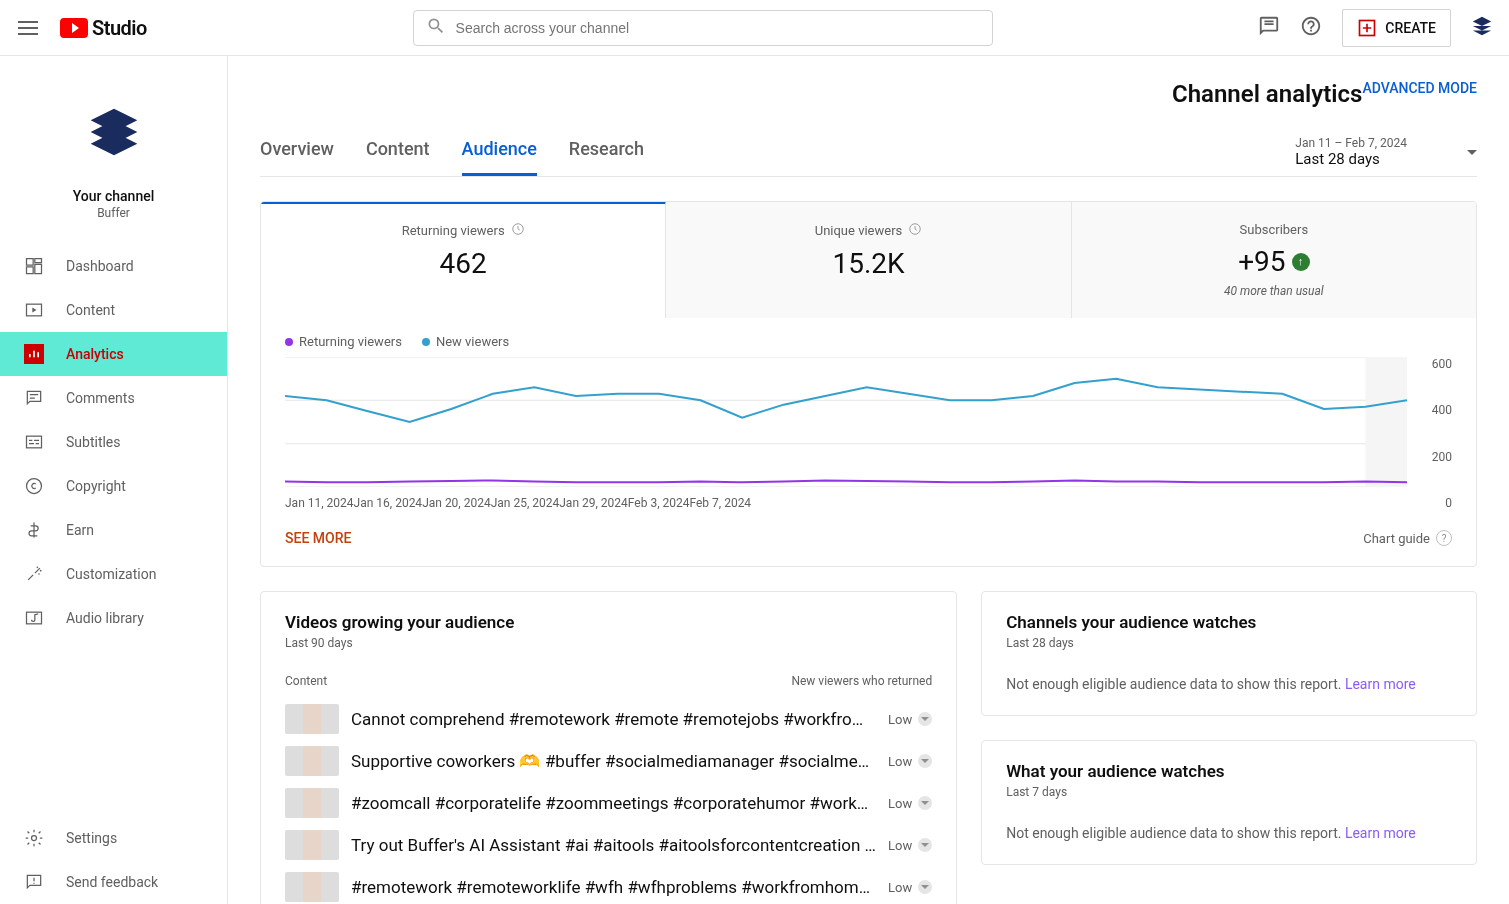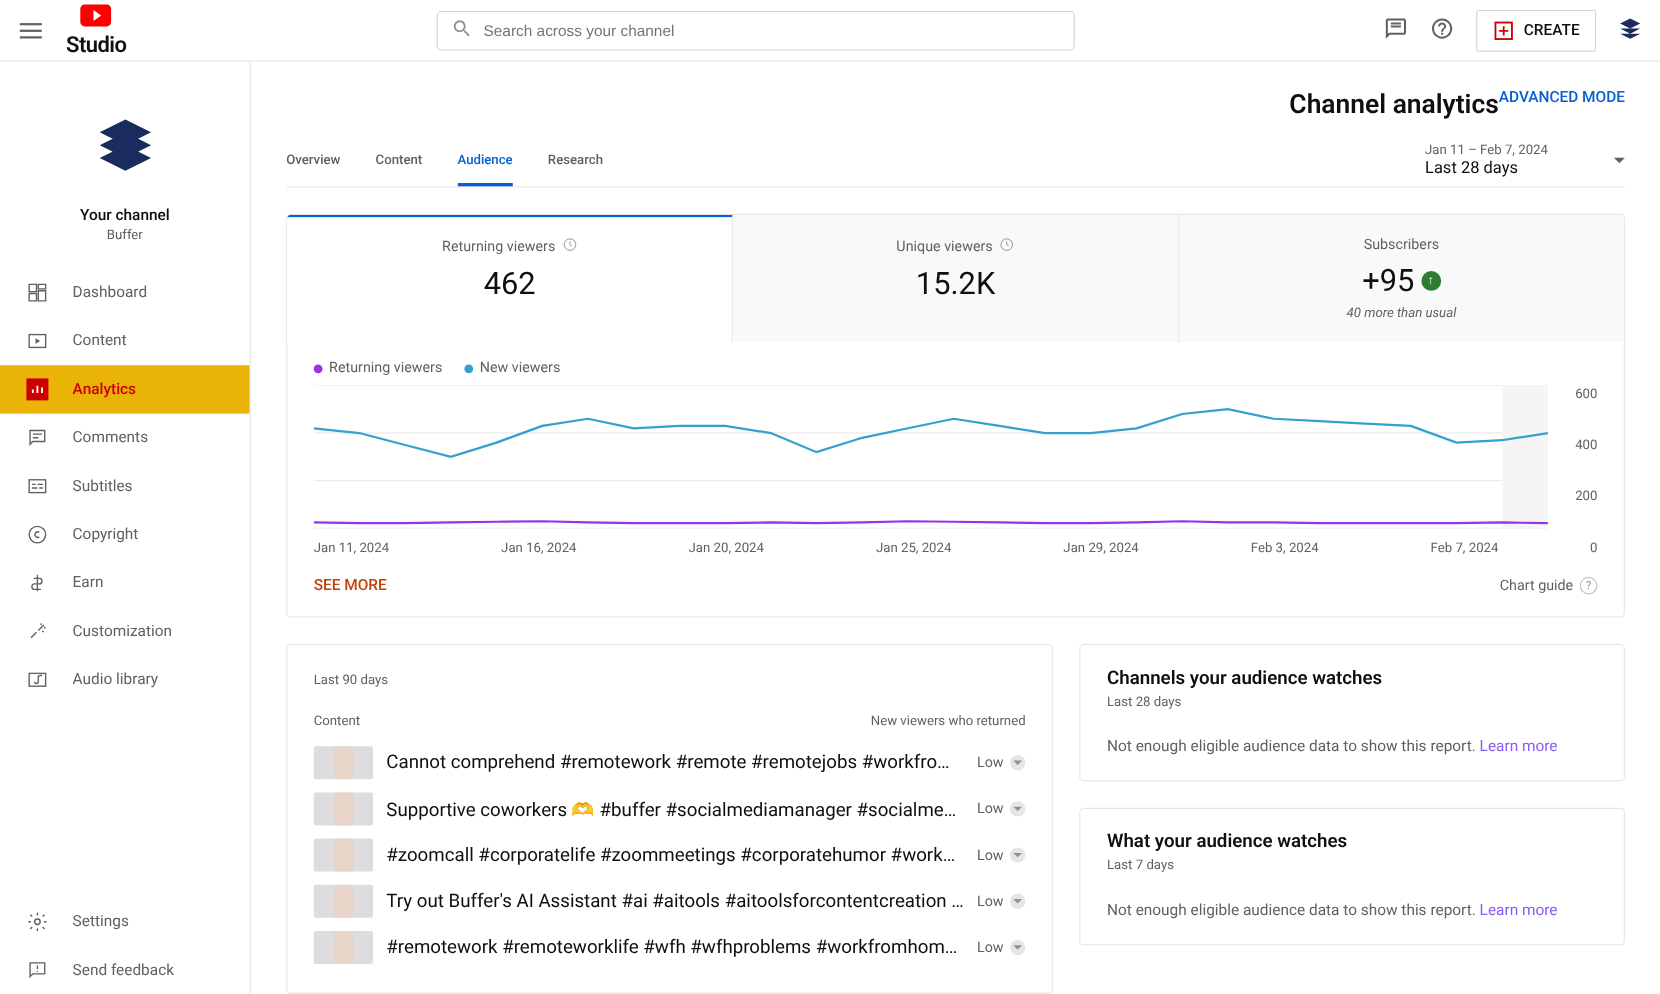--- a/index.html
+++ b/index.html
@@ -1,20 +1,20 @@
 <!DOCTYPE html>
 <html><head>
 <meta charset="utf-8">
 <style>
 * { box-sizing: border-box; margin: 0; padding: 0; }
 body { font-family: Roboto, Arial, sans-serif; color: #0f0f0f; background: #fff; font-size: 14px; }
 .header { height: 56px; display: flex; align-items: center; padding: 0 16px; border-bottom: 1px solid #e5e5e5; }
 .hamburger { width: 24px; height: 24px; cursor: pointer; display: flex; flex-direction: column; justify-content: center; gap: 4px; padding: 0 2px; }
 .hamburger span { height: 2px; background: #606060; }
-.logo { display: flex; align-items: center; margin-left: 20px; gap: 4px; flex-direction: column; }
+.logo { display: flex; align-items: center; margin-left: 20px; gap: 4px; }
 .logo-yt { width: 28px; height: 20px; background: #ff0000; border-radius: 4px; display: flex; align-items: center; justify-content: center; }
 .logo-yt::after { content: ''; border-left: 7px solid #fff; border-top: 5px solid transparent; border-bottom: 5px solid transparent; margin-left: 2px; }
 .logo-text { font-weight: 600; font-size: 20px; letter-spacing: -0.5px; }
 .search-wrap { flex: 1; display: flex; justify-content: center; }
 .search-box { width: 580px; height: 36px; border: 1px solid #d3d3d3; border-radius: 4px; display: flex; align-items: center; padding: 0 12px; gap: 10px; }
 .search-icon svg { width: 20px; height: 20px; fill: #909090; }
 .search-box input { border: none; outline: none; flex: 1; font-size: 14px; background: transparent; }
 .header-right { display: flex; align-items: center; gap: 20px; }
 .icon-btn svg { width: 22px; height: 22px; fill: #606060; }
 .create-btn { border: 1px solid #d3d3d3; border-radius: 2px; padding: 8px 14px; display: flex; align-items: center; gap: 8px; font-weight: 500; font-size: 14px; cursor: pointer; }
@@ -24,33 +24,33 @@
 .container { display: flex; height: calc(100vh - 56px); }
 .sidebar { width: 228px; border-right: 1px solid #e5e5e5; padding-top: 16px; display: flex; flex-direction: column; overflow-y: auto; }
 .channel-block { text-align: center; padding: 20px 0 24px; }
 .channel-avatar { width: 80px; height: 80px; margin: 0 auto 16px; display: flex; align-items: center; justify-content: center; }
 .channel-avatar svg { width: 56px; height: 56px; fill: #1a2b5e; }
 .channel-label { font-weight: 500; font-size: 14px; margin-bottom: 2px; }
 .channel-name { font-size: 12px; color: #606060; }
 .nav { flex: 1; }
 .nav-item { display: flex; align-items: center; gap: 22px; padding: 0 24px; height: 44px; cursor: pointer; font-size: 14px; color: #606060; }
 .nav-item svg { width: 20px; height: 20px; fill: #909090; }
-.nav-item.active { background: #eab308; color: #cc0000; font-weight: 500; }
+.nav-item.active { background: #5eead4; color: #cc0000; font-weight: 500; }
 .nav-item.active .nav-icon-box { background: #cc0000; }
 .nav-icon-box { width: 20px; height: 20px; display: flex; align-items: center; justify-content: center; }
 .nav-item.active svg { fill: #fff; }
 .nav-bottom { border-top: none; }
 
 .main { flex: 1; overflow-y: auto; padding: 24px 32px; }
 .page-header { display: flex; justify-content: flex-end; align-items: flex-start; }
 .page-title { font-size: 24px; font-weight: 600; }
 .advanced { color: #065fd4; font-weight: 500; font-size: 14px; cursor: pointer; }
 .tabs-row { display: flex; justify-content: space-between; align-items: flex-end; margin-top: 16px; border-bottom: 1px solid #e5e5e5; }
 .tabs { display: flex; gap: 32px; }
-.tab { padding: 14px 0; font-size: 12px; font-weight: 500; color: #606060; cursor: pointer; border-bottom: 3px solid transparent; }
+.tab { padding: 14px 0; font-size: 18px; font-weight: 500; color: #606060; cursor: pointer; border-bottom: 3px solid transparent; }
 .tab.active { color: #065fd4; border-bottom-color: #065fd4; }
 .date-picker { text-align: left; padding-bottom: 8px; display: flex; align-items: center; gap: 60px; cursor: pointer; }
 .date-range { font-size: 12px; color: #606060; }
 .date-label { font-size: 15px; color: #0f0f0f; }
 .dropdown-arrow { width: 0; height: 0; border-left: 5px solid transparent; border-right: 5px solid transparent; border-top: 5px solid #606060; }
 
 .stats-card { border: 1px solid #e5e5e5; border-radius: 4px; margin-top: 24px; overflow: hidden; }
 .stats-tabs { display: flex; }
 .stat-tab { flex: 1; text-align: center; padding: 20px; border-right: 1px solid #e5e5e5; background: #f9f9f9; cursor: pointer; }
 .stat-tab:last-child { border-right: none; }
@@ -59,21 +59,21 @@
 .stat-value { font-size: 28px; font-weight: 400; margin-top: 8px; display: flex; align-items: center; justify-content: center; gap: 6px; }
 .stat-sub { font-size: 12px; color: #606060; font-style: italic; margin-top: 6px; }
 .up-arrow { width: 18px; height: 18px; background: #2e7d32; border-radius: 50%; display: inline-flex; align-items: center; justify-content: center; color: #fff; font-size: 11px; }
 .info-circle svg { width: 14px; height: 14px; fill: none; stroke: #909090; stroke-width: 1.5; }
 
 .chart-area { padding: 16px 24px 20px; }
 .legend { display: flex; gap: 20px; font-size: 13px; color: #606060; margin-bottom: 8px; }
 .legend-item { display: flex; align-items: center; gap: 6px; }
 .legend-dot { width: 8px; height: 8px; border-radius: 50%; }
 .chart-svg { width: 100%; height: 130px; }
-.x-axis { display: flex; justify-content: space-between; font-size: 12px; color: #606060; margin-top: 6px; padding-right: 45px; }
+.x-axis { display: flex; font-size: 12px; color: #606060; margin-top: 6px; padding-right: 45px; }
 .chart-footer { display: flex; justify-content: space-between; align-items: center; margin-top: 20px; }
 .see-more { color: #c2410c; font-weight: 500; font-size: 14px; cursor: pointer; }
 .chart-guide { font-size: 13px; color: #606060; display: flex; align-items: center; gap: 6px; }
 .help-circle { width: 16px; height: 16px; border: 1px solid #c0c0c0; border-radius: 50%; display: inline-flex; align-items: center; justify-content: center; font-size: 10px; color: #909090; }
 
 .lower-cards { display: flex; gap: 24px; margin-top: 24px; align-items: flex-start; }
 .card { border: 1px solid #e5e5e5; border-radius: 4px; padding: 20px 24px; }
 .card-left { flex: 1; }
 .card-right-col { flex: 1; display: flex; flex-direction: column; gap: 24px; }
 .card-title { font-size: 17px; font-weight: 600; }
@@ -358,20 +358,21 @@
           <span class="chart-guide">
             <span>Chart guide</span>
             <span class="help-circle">?</span>
           </span>
         </div>
       </div>
     </div>
 
     <div class="lower-cards">
       <div class="card card-left">
+        <div class="card-title">Videos growing your audience</div>
         <div class="card-sub">Last 90 days</div>
         <div class="table-header">
           <span>Content</span>
           <span>New viewers who returned</span>
         </div>
         <div id="video-rows">
             <div class="table-row">
               <div class="thumb"></div>
               <div class="row-title">Cannot comprehend #remotework #remote #remotejobs #workfro…</div>
               <div class="row-metric">

